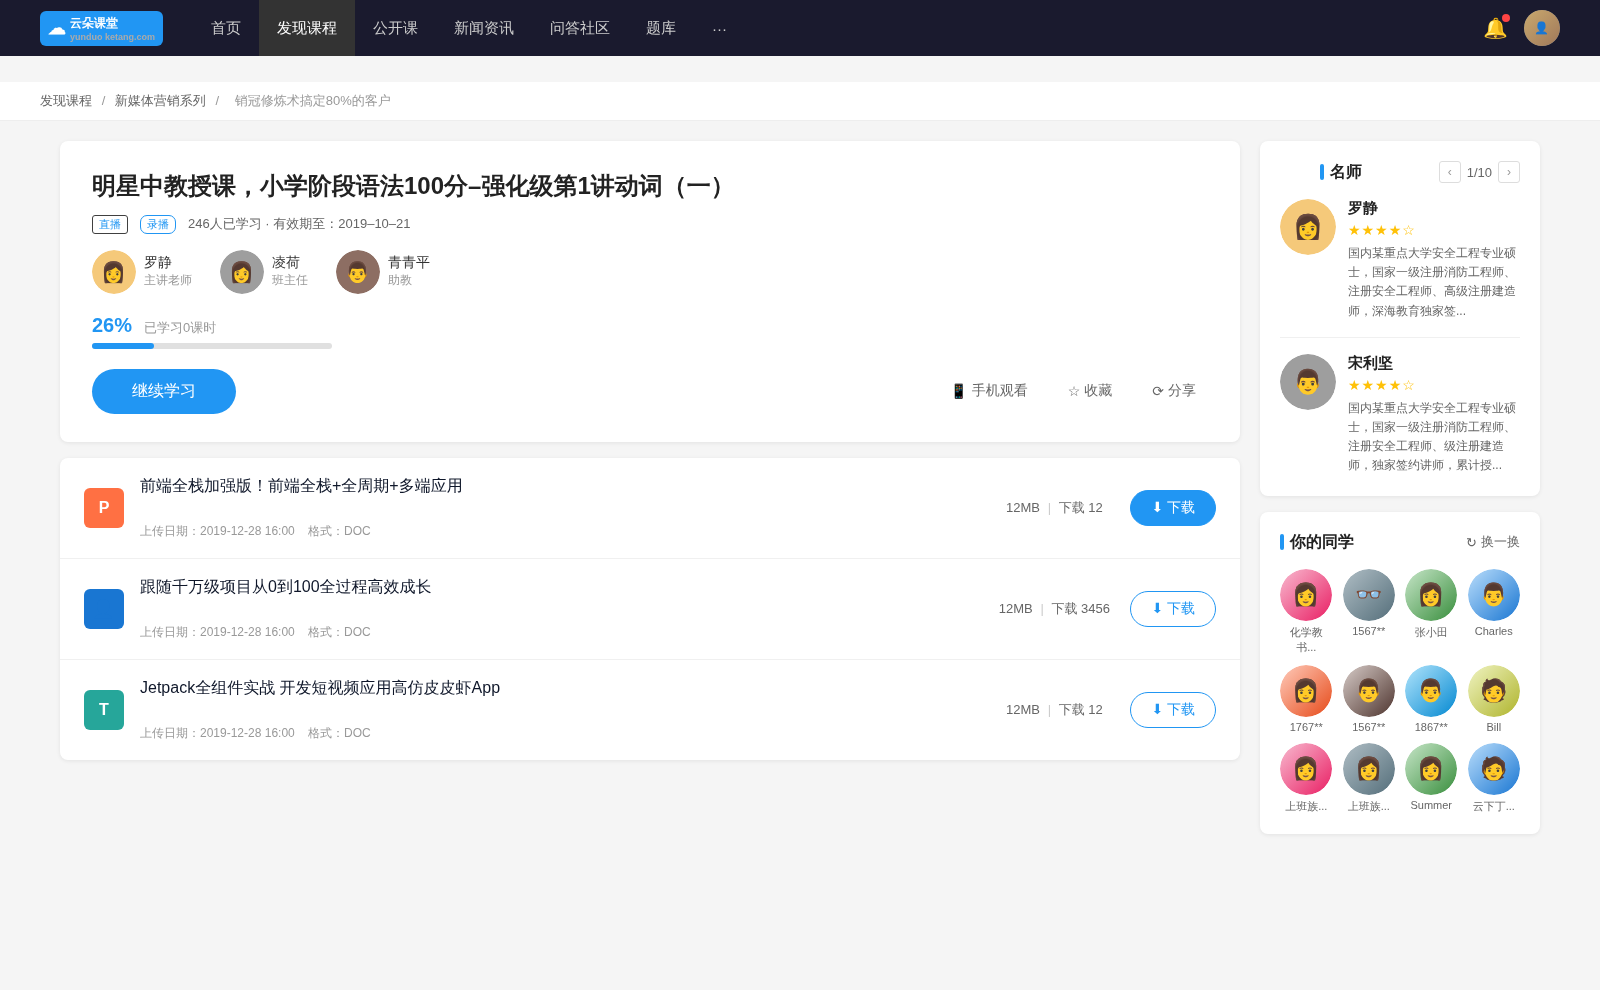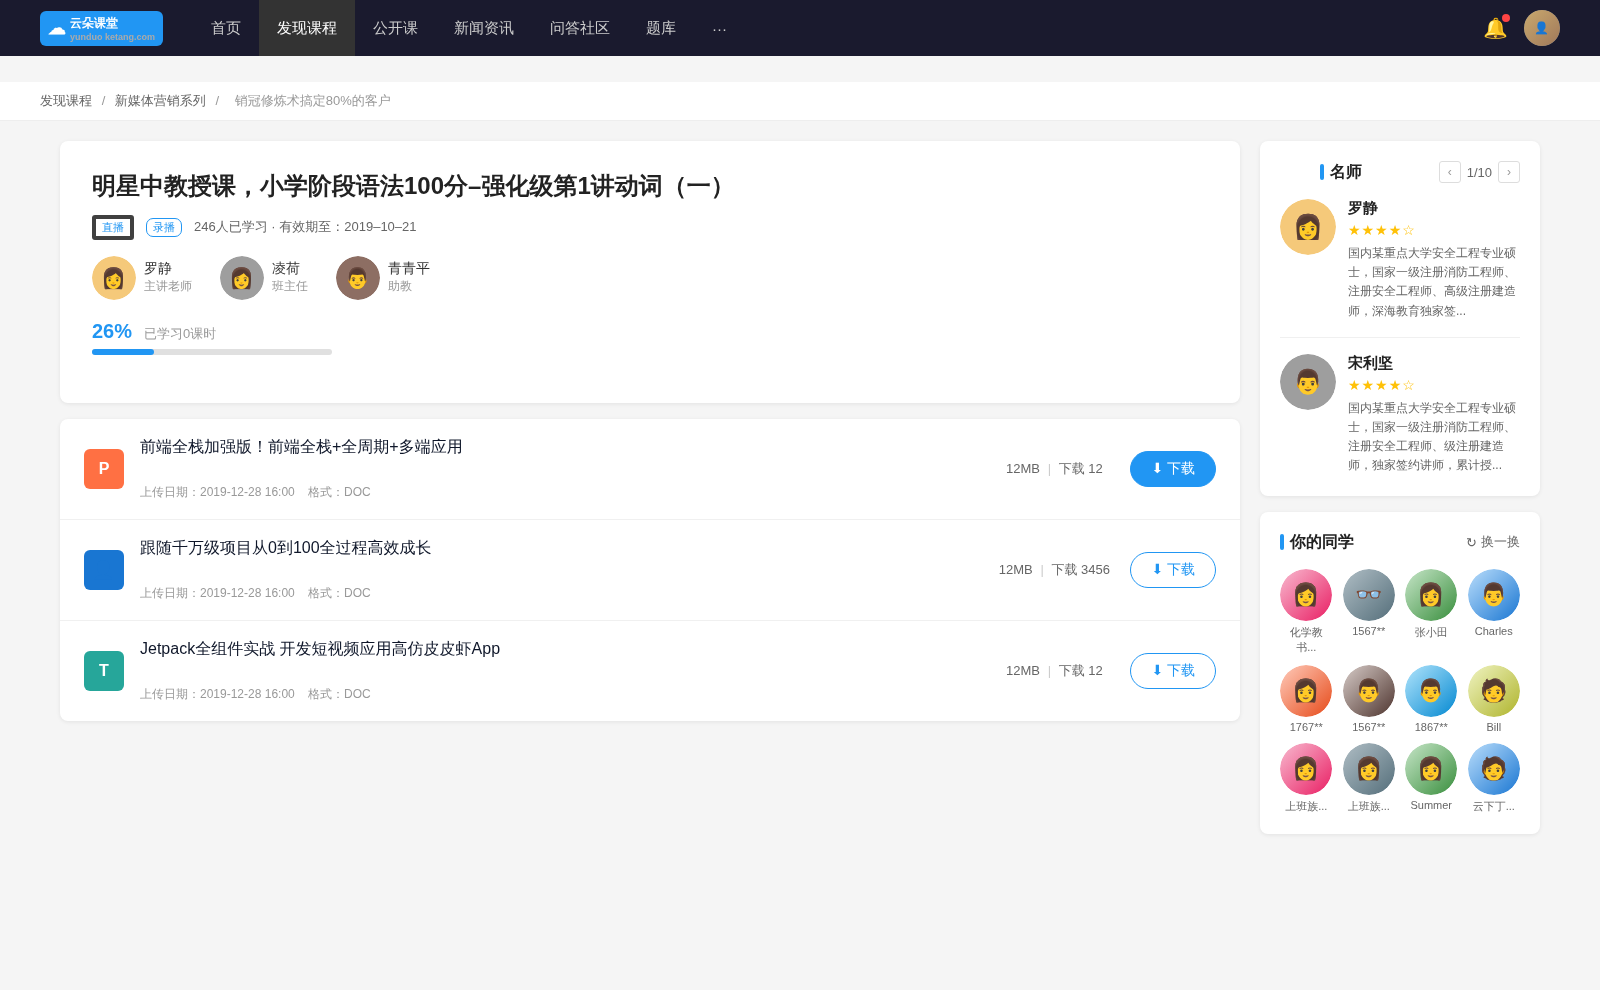--- a/index.html
+++ b/index.html
@@ -28,21 +28,21 @@
 
     
     .main-container { display: flex; gap: 20px; padding: 20px 40px; max-width: 1560px; margin: 0 auto; }
     .left-col { flex: 1; min-width: 0; }
     .right-col { width: 280px; flex-shrink: 0; }
 
     
     .course-header-card { background: white; border-radius: 8px; padding: 28px 32px; margin-bottom: 16px; box-shadow: 0 1px 4px rgba(0,0,0,0.08); }
     .course-title { font-size: 24px; font-weight: bold; color: #222; margin-bottom: 12px; line-height: 1.4; }
     .course-meta { display: flex; align-items: center; gap: 12px; margin-bottom: 16px; }
-    .tag-live { border: 4px solid #404040; color: #2196f3; font-size: 11px; padding: 1px 6px; border-radius: 3px; }
+    .tag-live { border: 1px solid #404040; color: #2196f3; font-size: 11px; padding: 1px 6px; border-radius: 3px; }
     .tag-record { border: 1px solid #2196f3; color: #2196f3; font-size: 11px; padding: 1px 6px; border-radius: 7px; }
     .meta-text { color: #666; font-size: 13px; }
     .teachers-row { display: flex; gap: 28px; margin-bottom: 20px; }
     .teacher-item { display: flex; align-items: center; gap: 8px; }
     .teacher-avatar { width: 44px; height: 44px; border-radius: 50%; overflow: hidden; }
     .teacher-avatar-img { width: 100%; height: 100%; border-radius: 50%; }
     .teacher-info .name { font-size: 14px; color: #333; font-weight: 500; }
     .teacher-info .role { font-size: 12px; color: #999; }
     .progress-section { margin-bottom: 20px; }
     .progress-pct { font-size: 20px; font-weight: bold; color: #2196f3; display: inline-block; margin-right: 8px; }
@@ -202,20 +202,36 @@
       </div>
 
       <div class="progress-section">
         <span class="progress-pct">26%</span>
         <span class="progress-label">已学习0课时</span>
         <div class="progress-bar-wrap">
           <div class="progress-bar-fill" style="width:26%;"></div>
         </div>
       </div>
 
+      <div class="actions-row">
+        <button class="btn-continue">继续学习</button>
+        <div class="action-spacer"></div>
+        <button class="btn-action">
+          <span>📱</span>
+          <span>手机观看</span>
+        </button>
+        <button class="btn-action">
+          <span>☆</span>
+          <span>收藏</span>
+        </button>
+        <button class="btn-action">
+          <span>⟳</span>
+          <span>分享</span>
+        </button>
+      </div>
     </div>
 
 
     <div class="resource-card">
       <div class="resource-item">
         <div class="resource-icon orange">P</div>
         <div class="resource-info">
           <div class="resource-name">前端全栈加强版！前端全栈+全周期+多端应用</div>
           <div class="resource-meta">
             <span>上传日期：2019-12-28  16:00</span>

